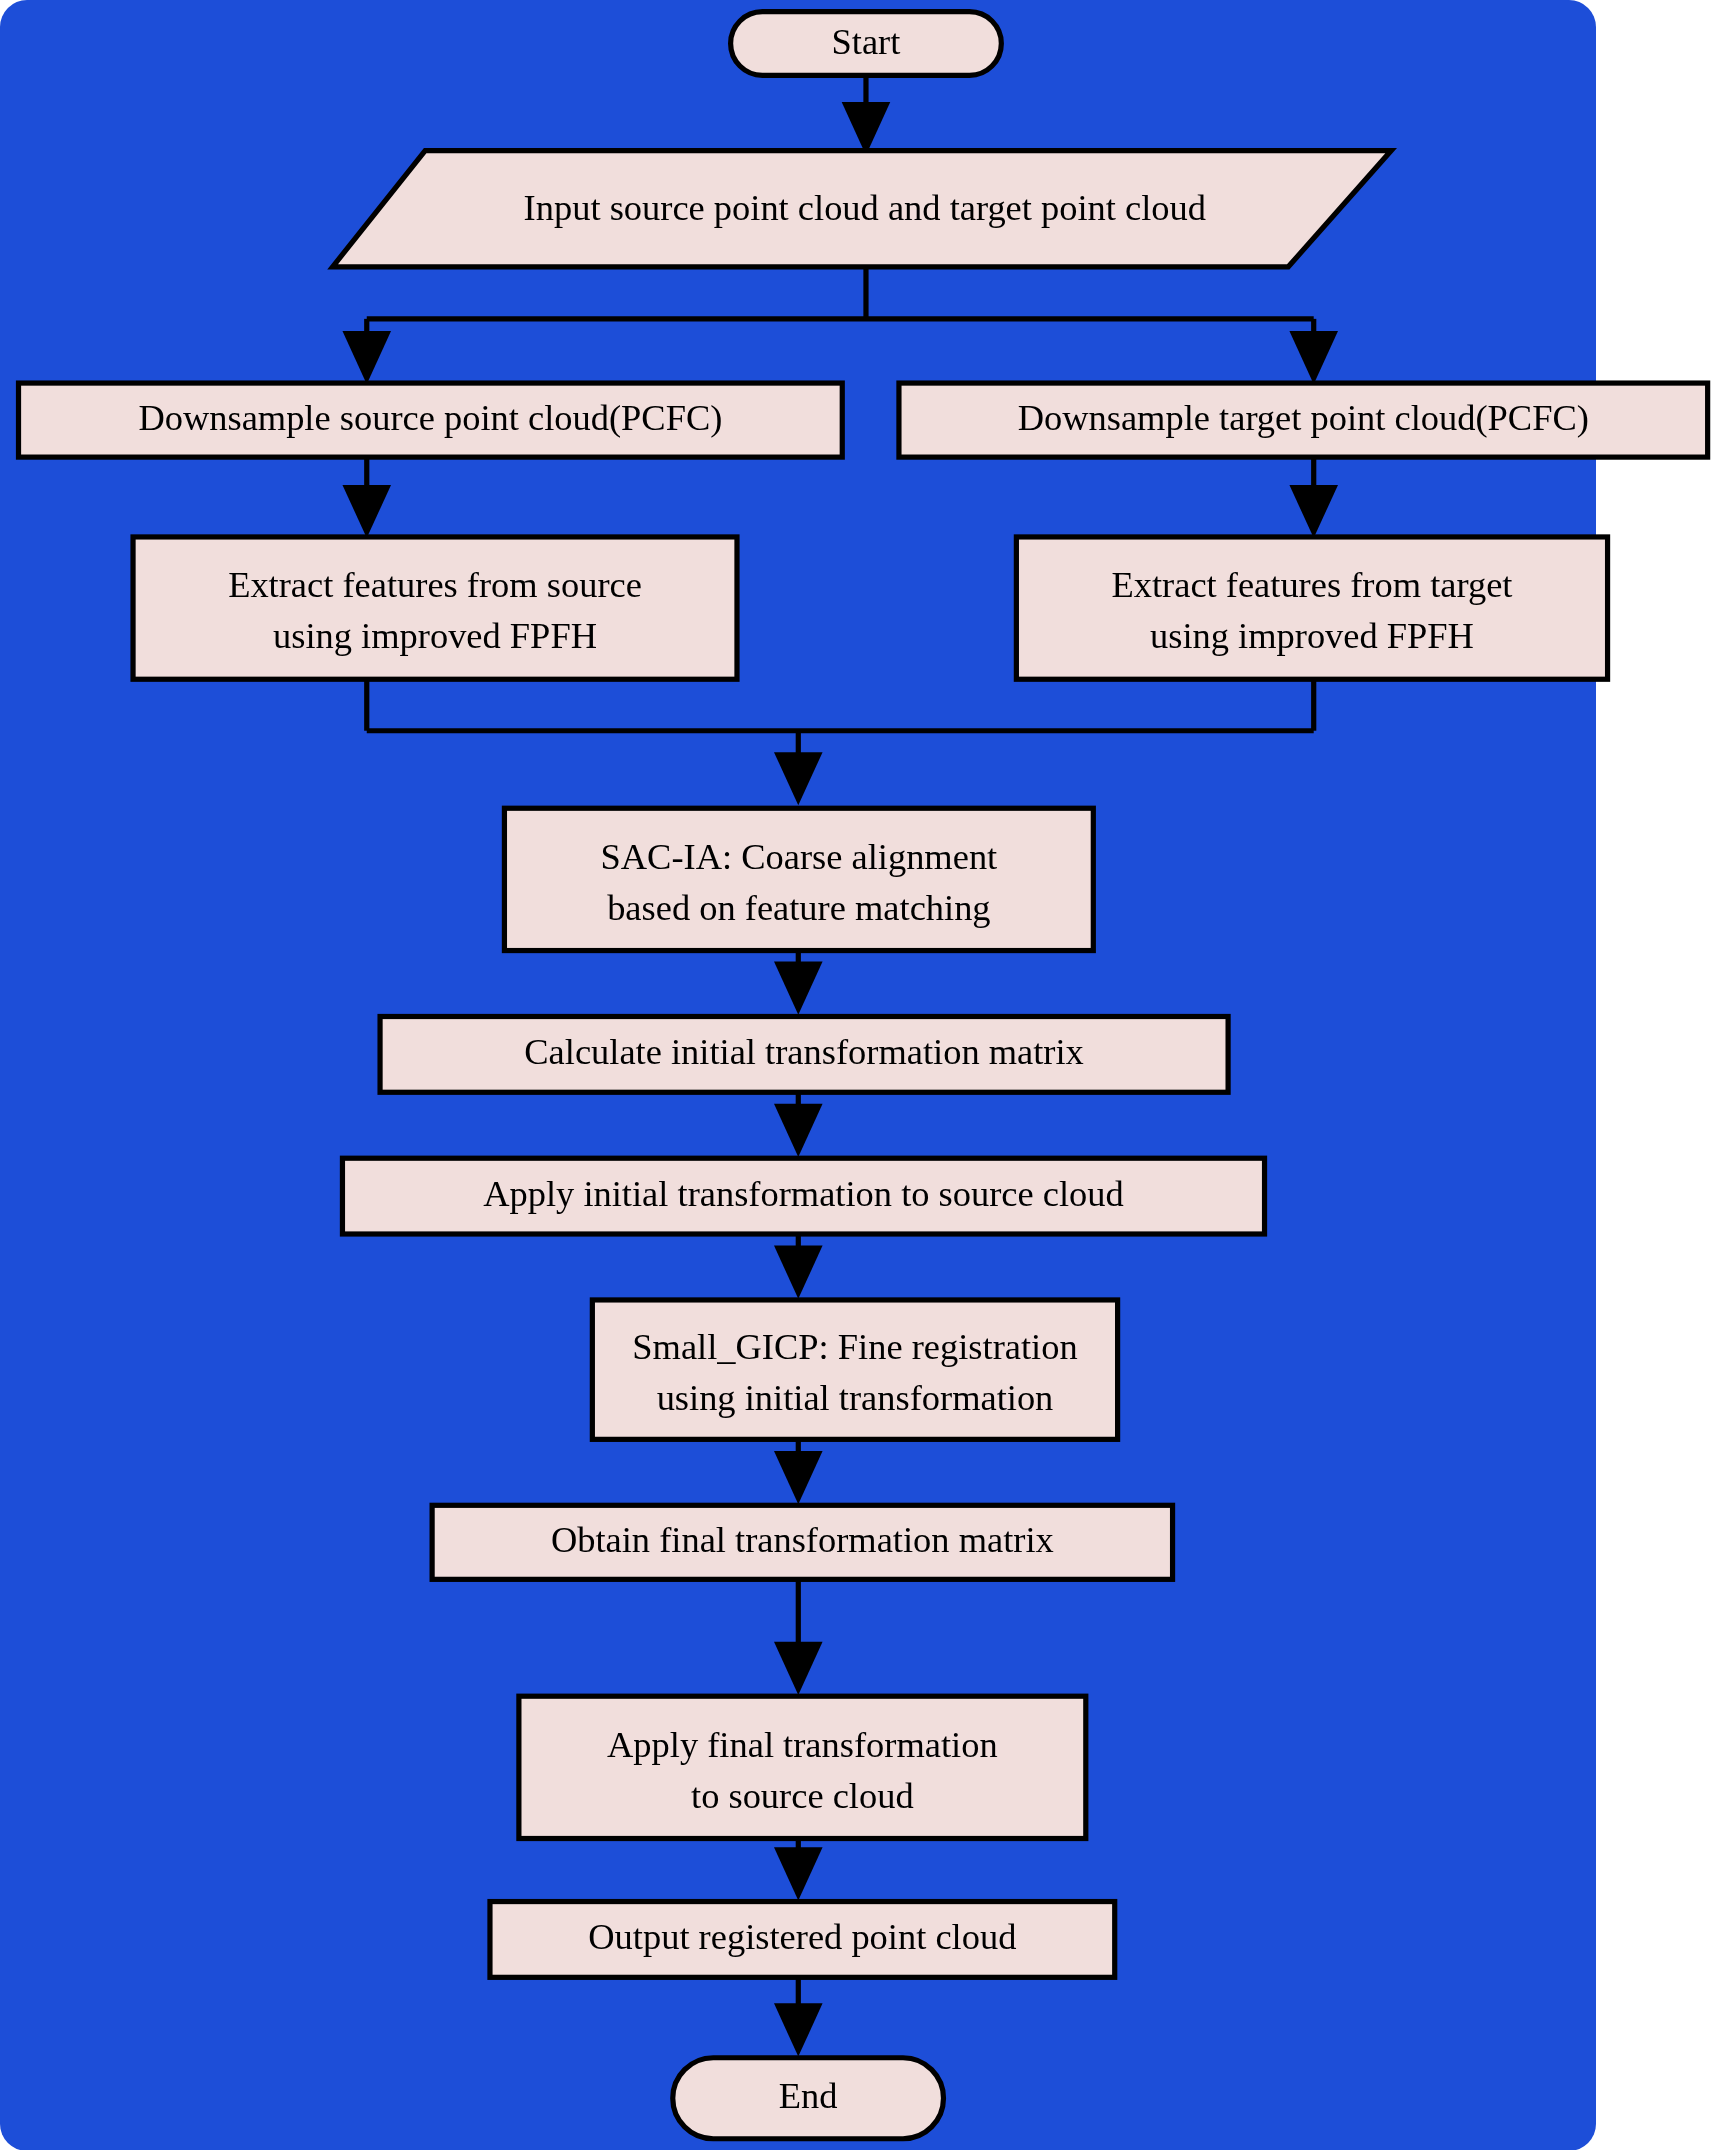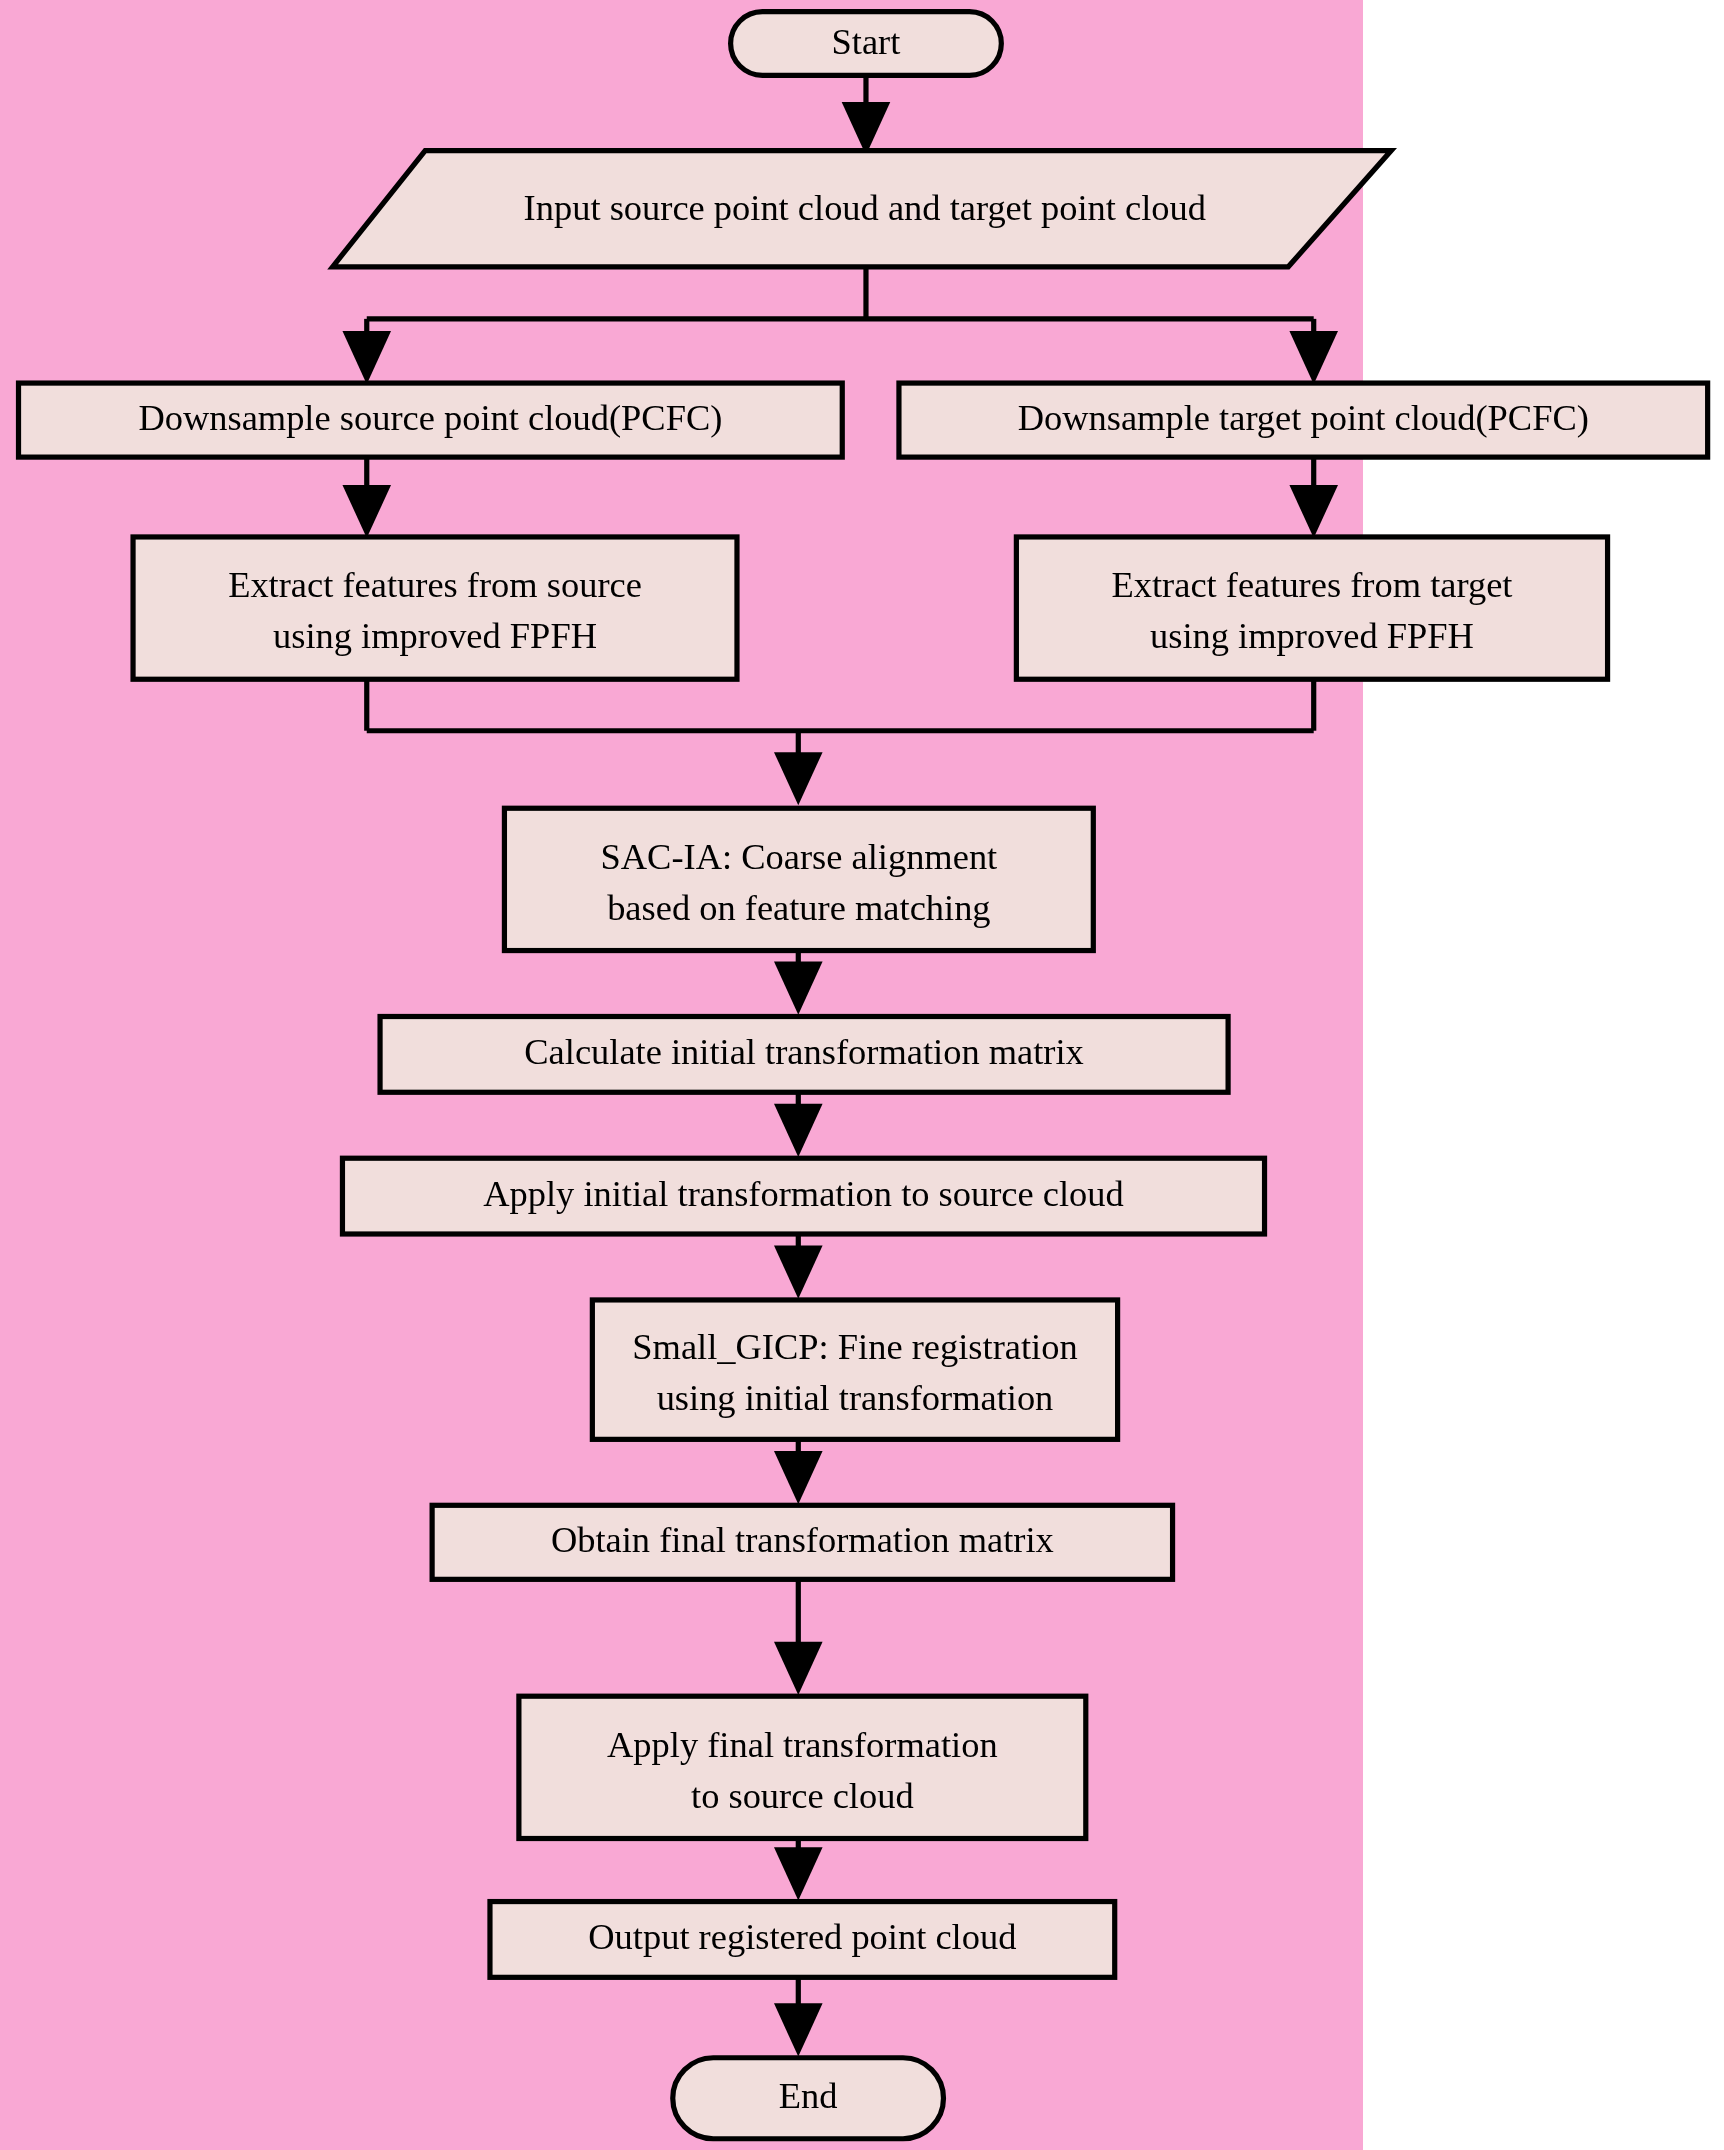--- a/index.html
+++ b/index.html
@@ -9,23 +9,24 @@
     background: #ffffff;
   }
   body {
     width: 1725px;
     height: 2151px;
     font-family: "Liberation Serif", "DejaVu Serif", serif;
     overflow: hidden;
   }
   #flowchart-root {
     position: relative;
-    width: 1363px;
+    width: 1596px;
     height: 2151px;
-    background: #f9a8d4;
+    background: #1d4ed8;
+    border-radius: 27px;
   }
   svg#flow-svg {
     position: absolute;
     left: 0;
     top: 0;
     width: 1725px;
     height: 2151px;
     display: block;
   }
   .node-shape {

